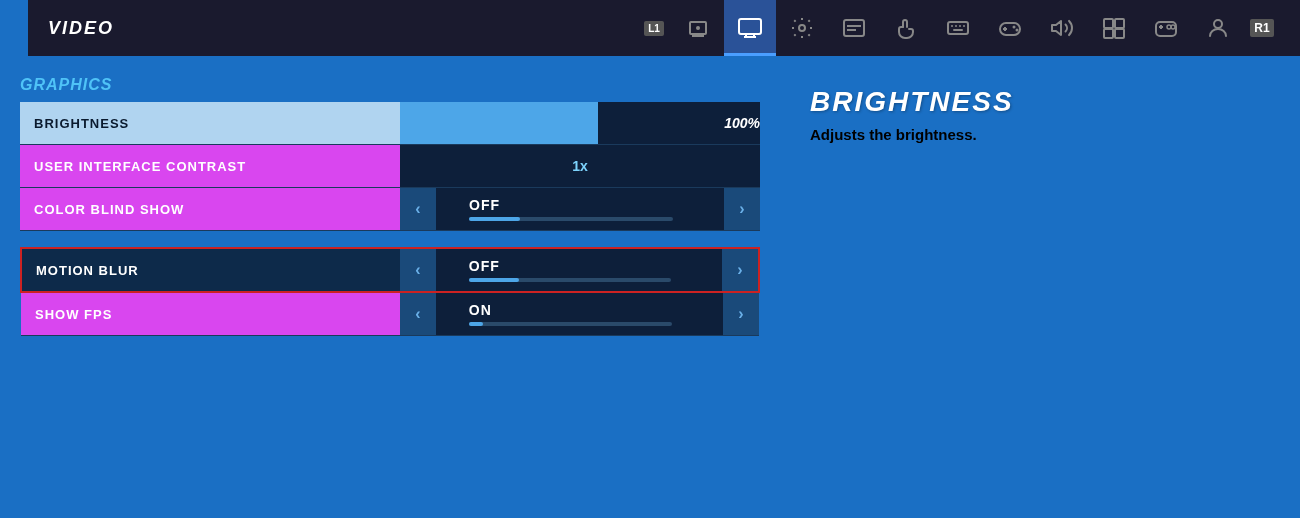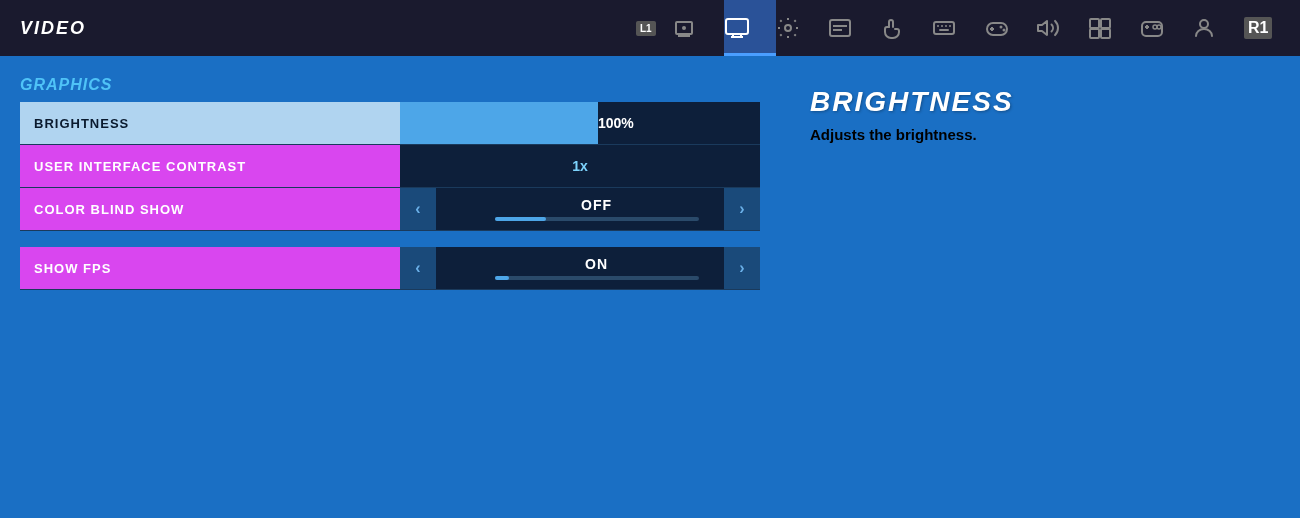--- a/index.html
+++ b/index.html
@@ -13,40 +13,42 @@
     }
 
     
     .top-nav {
       background: #1a1a2e;
       height: 56px;
       display: flex;
       align-items: center;
       padding: 0 20px;
       gap: 0;
+      margin-left: 28px;
     }
     .nav-title {
       color: white;
       font-size: 18px;
       font-weight: 900;
       letter-spacing: 2px;
       margin-right: 30px;
       font-style: italic;
     }
     .nav-icons {
       display: flex;
       align-items: center;
       gap: 0;
       margin-left: auto;
     }
     .nav-icon-btn {
       width: 52px;
       height: 56px;
       display: flex;
       align-items: center;
+      justify-content: center;
       cursor: pointer;
       color: #8899aa;
       font-size: 20px;
       position: relative;
     }
     .nav-icon-btn.active {
       background: #2a5298;
       color: white;
     }
     .nav-icon-btn.active::after {
@@ -127,21 +129,22 @@
       height: 100%;
       display: flex;
       align-items: center;
       justify-content: flex-end;
     }
     .brightness-rest {
       flex: 1;
       height: 100%;
       display: flex;
       align-items: center;
-      justify-content: flex-start;
+      justify-content: flex-end;
+      font-style: italic;
     }
     .brightness-rest-val {
       color: white;
       font-size: 14px;
       font-weight: 900;
     }
 
     
     .plain-value {
       display: flex;
@@ -169,21 +172,21 @@
       cursor: pointer;
       color: #6ab0e8;
       font-size: 16px;
       font-weight: bold;
       flex-shrink: 0;
     }
     .arrow-value-container {
       flex: 1;
       display: flex;
       flex-direction: column;
-      align-items: center;
+      align-items: flex-start;
       justify-content: center;
       height: 100%;
       padding-left: 33px;
     }
     .arrow-value {
       color: white;
       font-size: 14px;
       font-weight: 900;
       letter-spacing: 1px;
     }
@@ -339,21 +342,21 @@
         </svg>
     </div>
     <div class="nav-icon-btn" style="color:#888;">
       <svg width="24" height="24" viewBox="0 0 24 24" fill="none">
           <circle cx="12" cy="8" r="4" stroke="#888" stroke-width="2"></circle>
           <path d="M4 20c0-4 3.6-7 8-7s8 3 8 7" stroke="#888" stroke-width="2" stroke-linecap="round"></path>
         </svg>
     </div>
 
     <div class="nav-icon-btn" style="width:36px;color:#aaa;font-size:10px;font-weight:bold;">
-      <span style="background:#555;padding:2px 4px;border-radius:2px;font-size:16px;color:white;">R1</span>
+      <span style="background:#555;padding:2px 4px;border-radius:2px;font-size:12px;color:white;">R1</span>
     </div>
   </div>
 </div>
 
 <div class="main-content">
 
   <div class="left-panel">
 
     <div>
       <div class="section-title">GRAPHICS</div>
@@ -405,20 +408,37 @@
 
       </tbody>
         </table>
     </div>
 
     <div class="advanced-section">
 
       <table class="settings-table">
 
         <tbody>
+            <tr class="settings-row motion-blur-row">
+          <td class="settings-label" style="background:#0d2a4a;">
+            <span>MOTION BLUR</span>
+          </td>
+          <td class="settings-control">
+            <div class="arrow-control">
+              <div class="arrow-btn">‹</div>
+              <div class="arrow-value-container">
+                <span class="arrow-value">OFF</span>
+                <div class="arrow-slider-track">
+                  <div class="arrow-slider-fill short"></div>
+                </div>
+              </div>
+              <div class="arrow-btn">›</div>
+            </div>
+          </td>
+        </tr>
 
         <tr class="settings-row">
           <td class="settings-label">
             <span>SHOW FPS</span>
           </td>
           <td class="settings-control">
             <div class="arrow-control">
               <div class="arrow-btn">‹</div>
               <div class="arrow-value-container">
                 <span class="arrow-value">ON</span>

